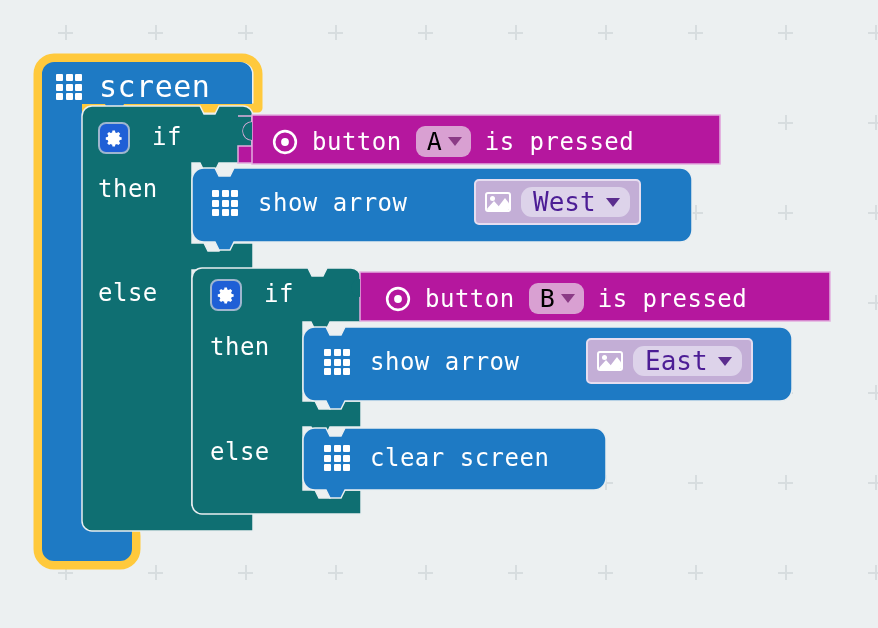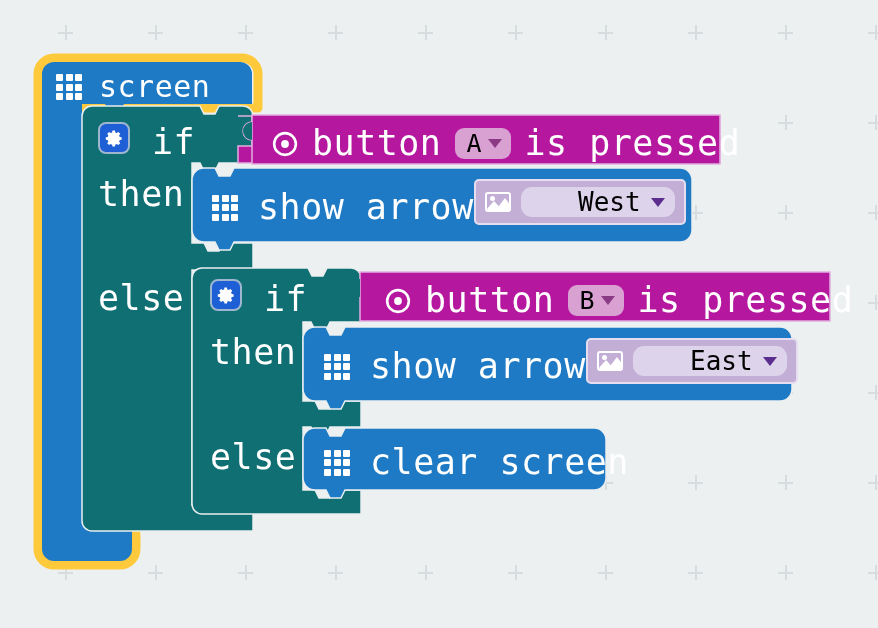--- a/index.html
+++ b/index.html
@@ -45,21 +45,21 @@
   .plus::before { left: 0; top: 6.5px; width: 15px; height: 2px; }
   .plus::after  { top: 0; left: 6.5px; height: 15px; width: 2px; }
 
   
   .blk {
     position: absolute;
     box-sizing: border-box;
   }
   .txt {
     color: #ffffff;
-    font-size: 35px;
+    font-size: 24px;
     letter-spacing: 0.5px;
     white-space: nowrap;
     line-height: 1;
   }
 
   
   .grid-icon {
     display: inline-grid;
     grid-template-columns: repeat(3, 7px);
     grid-template-rows: repeat(3, 7px);
@@ -159,24 +159,23 @@
   }
   .reporter .inner-pill {
     background: #ddd3ea;
     border-radius: 11px;
     display: flex;
     align-items: center;
     gap: 10px;
     padding: 2px 10px 2px 12px;
   }
   .reporter .inner-pill .dd-label {
-    color: #000000;
+    color: #4c1d95;
     font-size: 26px;
     line-height: 1;
-    margin-left: 45px;
   }
   .reporter .dd-caret {
     border-top-color: #5b2d8e;
   }
 </style>
 </head>
 <body>
 
 <div id="workspace" style="background-image:none;">
 

